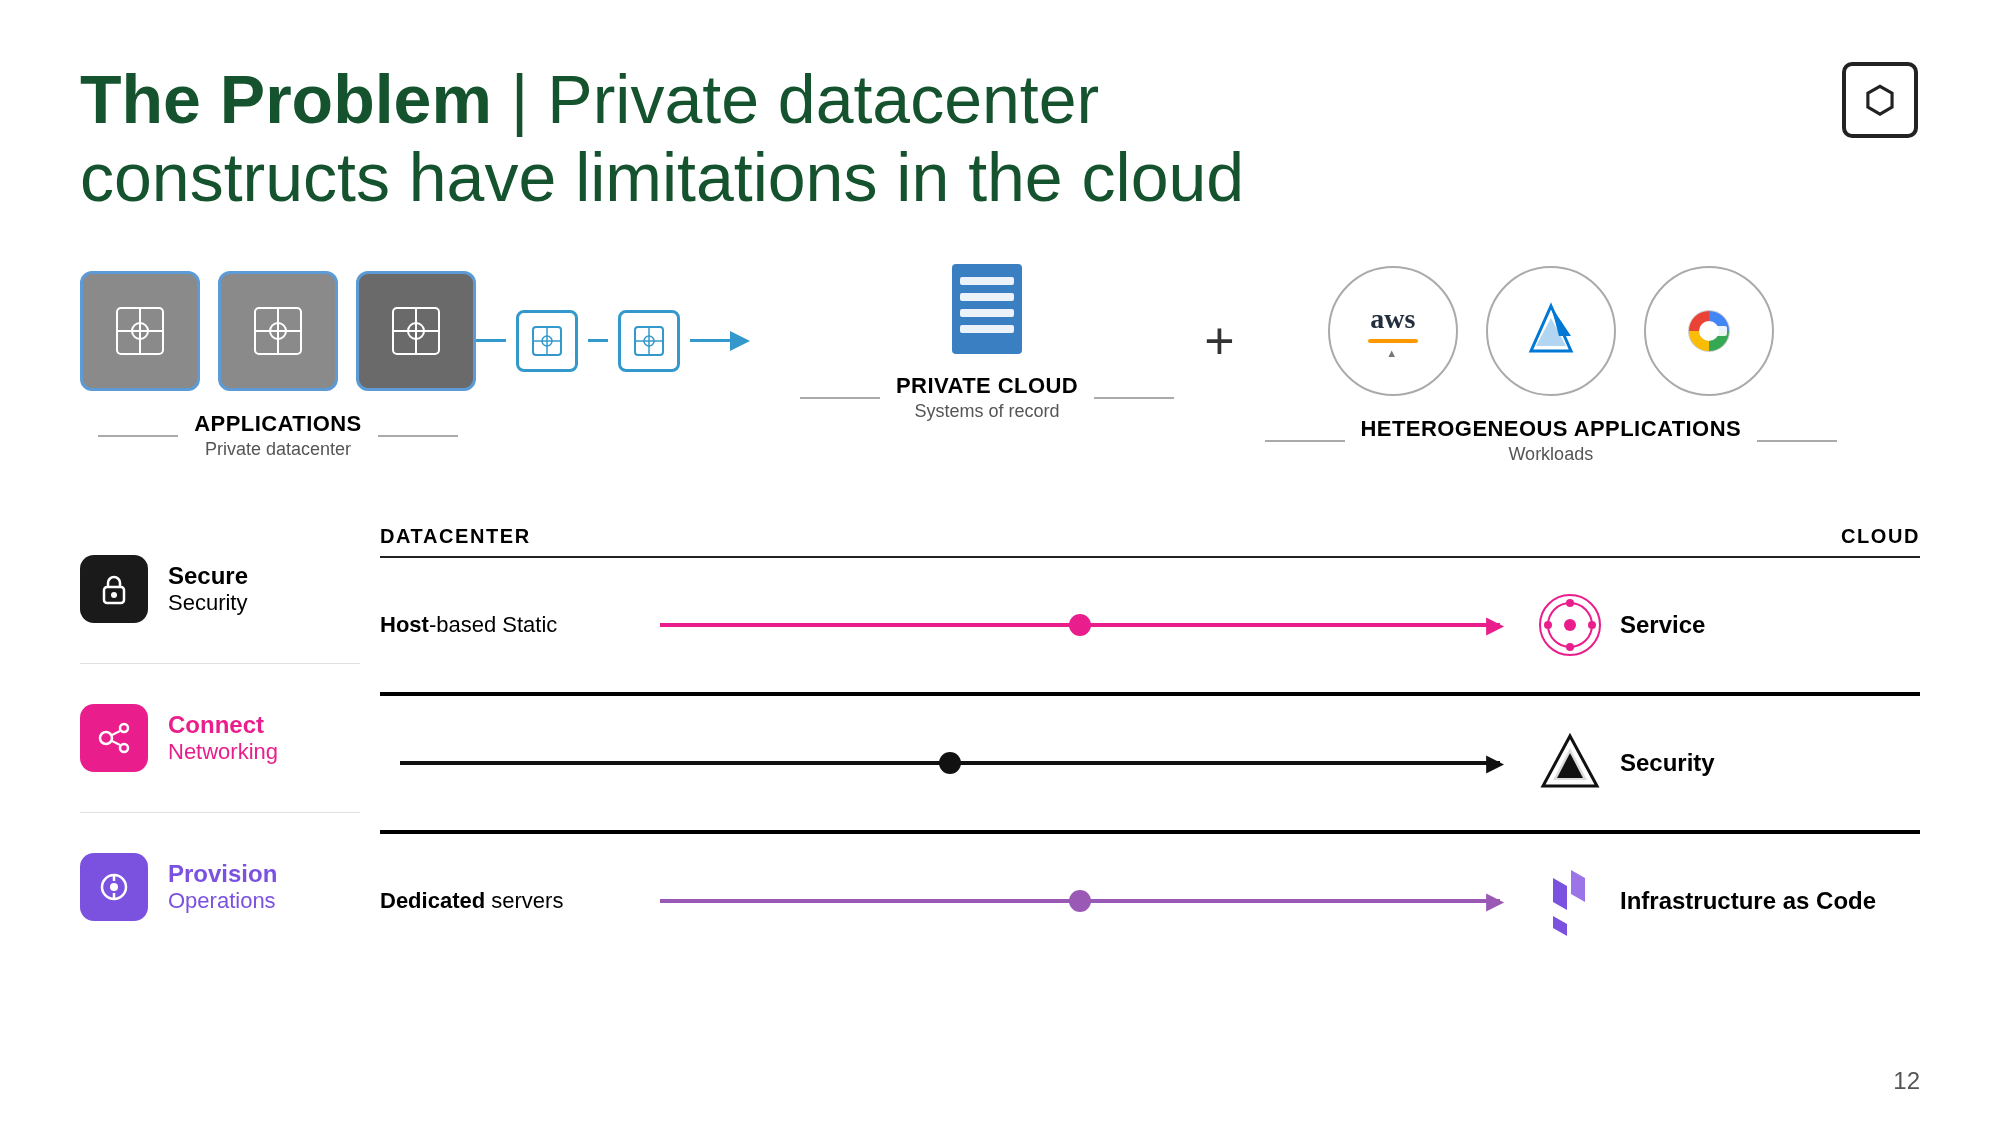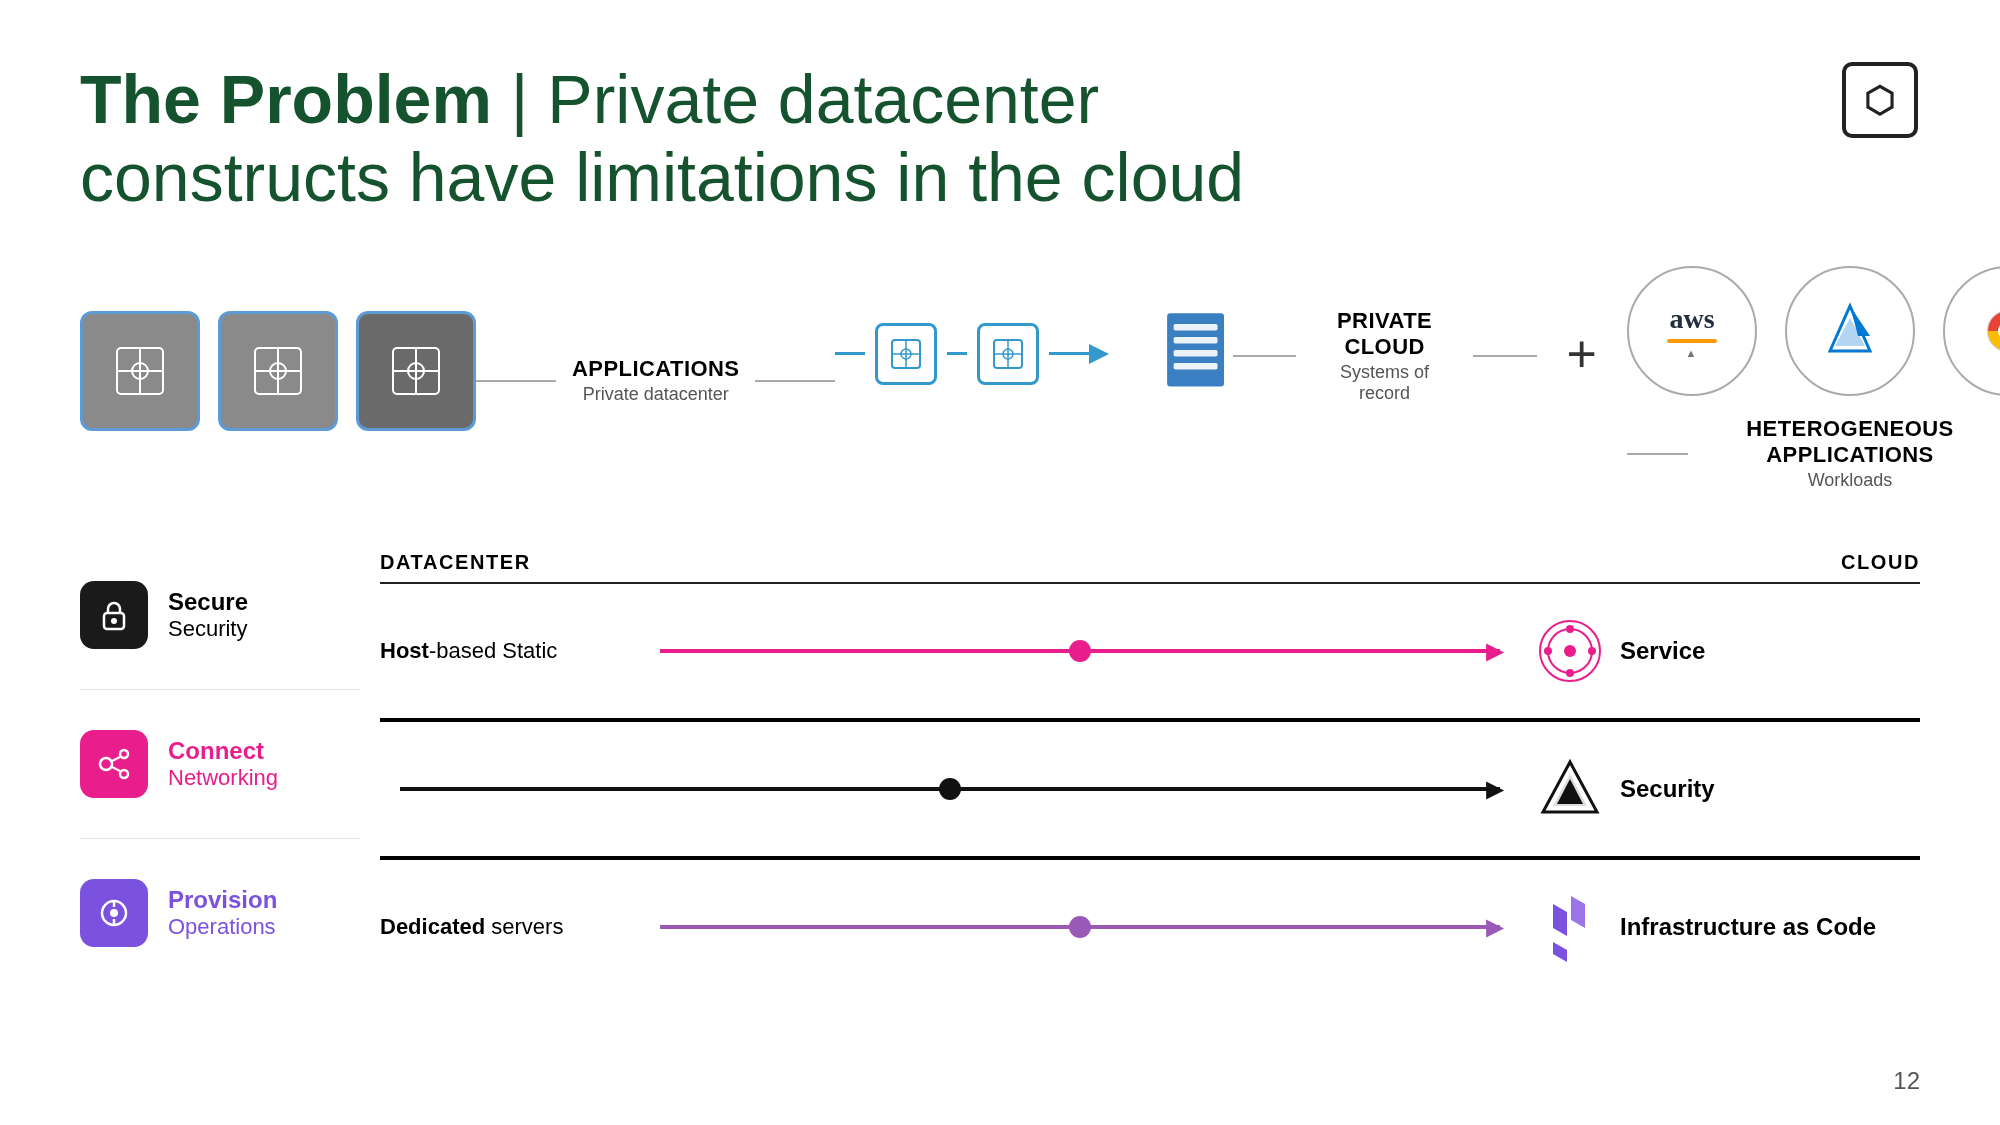--- a/index.html
+++ b/index.html
@@ -45,21 +45,21 @@
     .top-diagram {
       display: flex;
       align-items: center;
       gap: 0;
       margin-bottom: 60px;
       margin-top: 10px;
     }
 
     .app-group {
       display: flex;
-      flex-direction: row;
+      flex-direction: column;
       align-items: center;
     }
 
     .boxes {
       display: flex;
       gap: 18px;
       margin-bottom: 16px;
     }
 
     .box {
@@ -130,20 +130,21 @@
       display: flex;
       align-items: center;
       justify-content: center;
       font-weight: bold;
       font-size: 22px;
     }
 
     
     .private-cloud {
       display: flex;
+      flex-direction: column;
       align-items: center;
       margin-top: -50px;
     }
 
     
     .bottom-section {
       display: flex;
       margin-top: 20px;
     }
 

